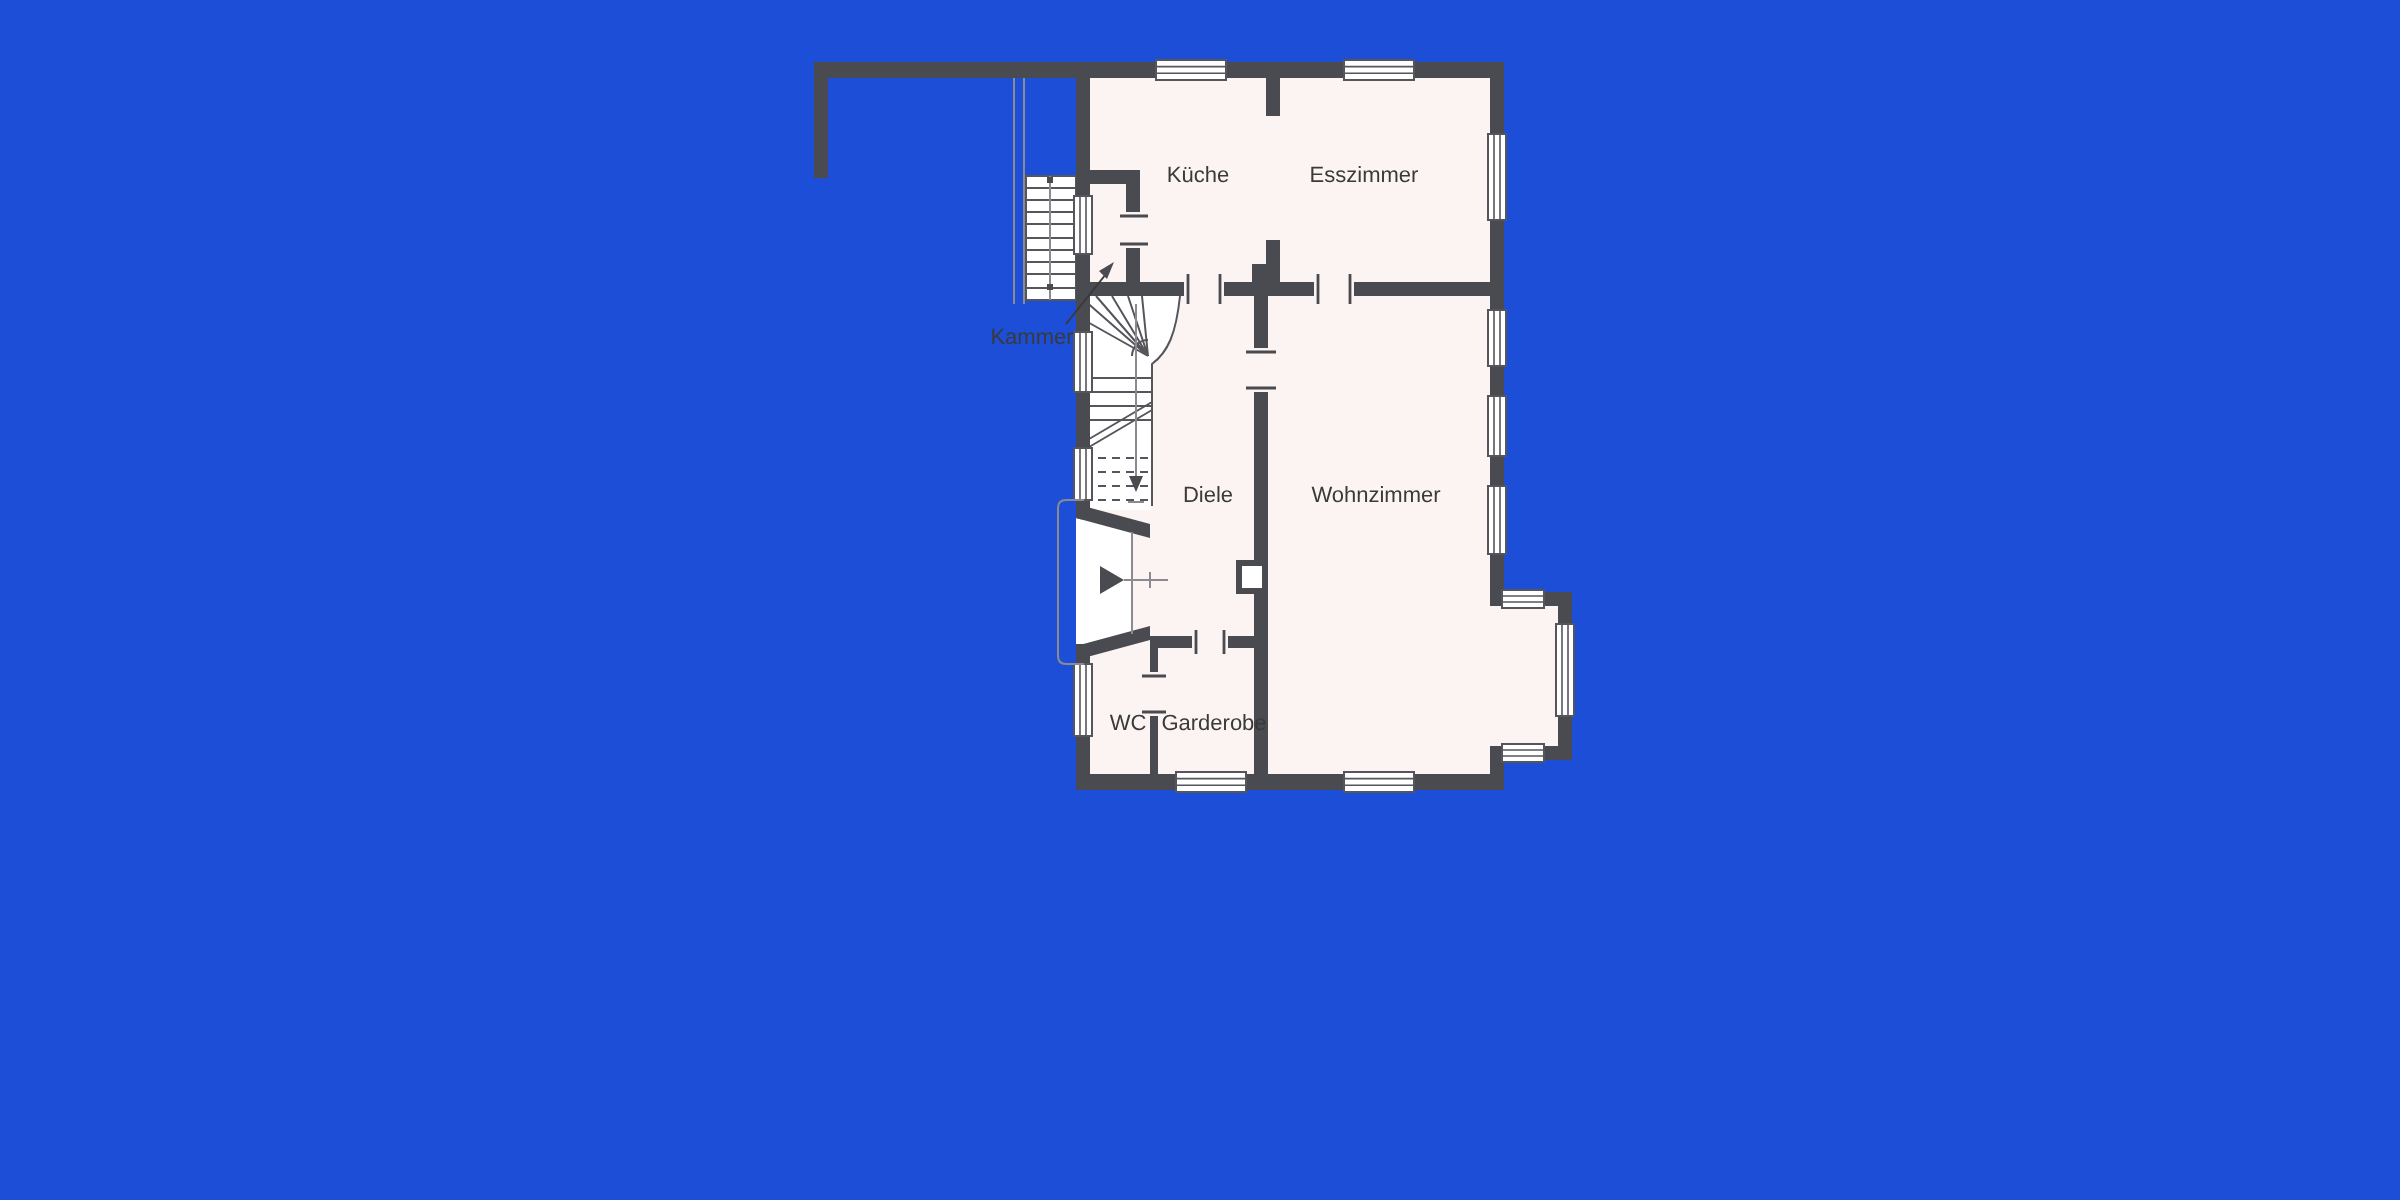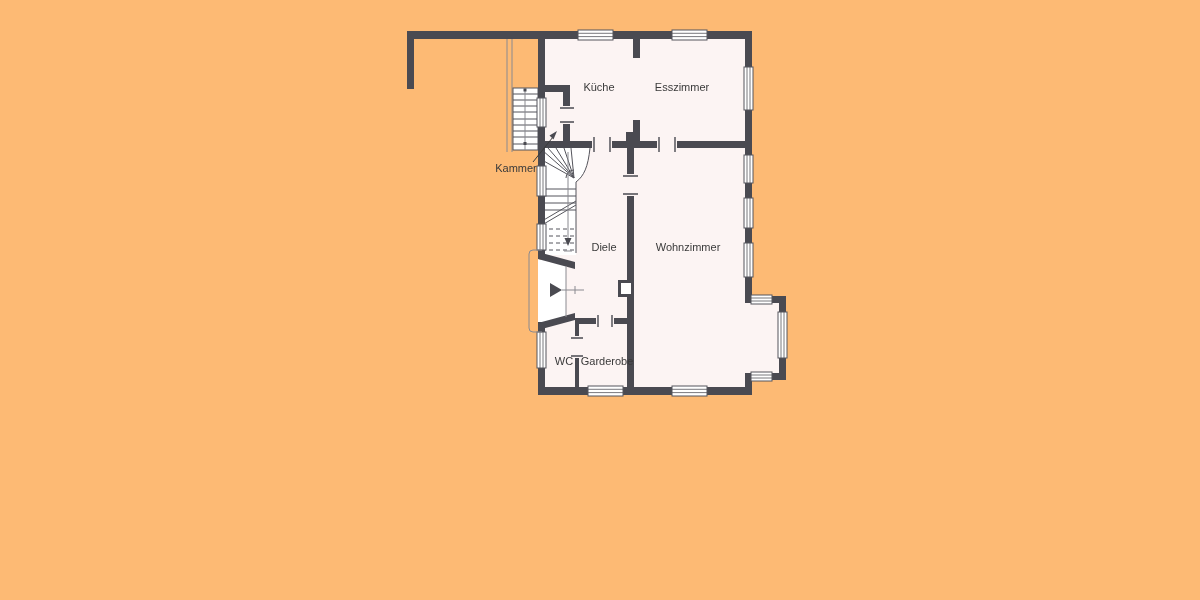--- a/index.html
+++ b/index.html
@@ -1,16 +1,16 @@
 <!DOCTYPE html>
 <html><head>
 <meta charset="utf-8">
 <style>
   html,body{margin:0;padding:0;background:#ffffff;}
-  .stage{position:relative;width:1200px;height:600px;background:#fdba74;overflow:hidden;}
+  .stage{position:relative;width:1200px;height:600px;background:#1d4ed8;overflow:hidden;}
   .wall{fill:#4a4a51;stroke:none;}
   .pink{fill:#fcf4f3;stroke:none;}
   .whitefill{fill:#ffffff;stroke:none;}
   .thin{stroke:#8a8a90;stroke-width:1;fill:none;}
   .tread{stroke:#55555c;stroke-width:1;fill:none;}
   .treadbox{fill:#ffffff;stroke:#55555c;stroke-width:1;}
   .winr{fill:#ffffff;stroke:#55555c;stroke-width:1;}
   .winl{stroke:#55555c;stroke-width:0.8;fill:none;}
   .tick{stroke:#4a4a51;stroke-width:1.4;fill:none;}
   .dash{stroke-dasharray:4 3;}

